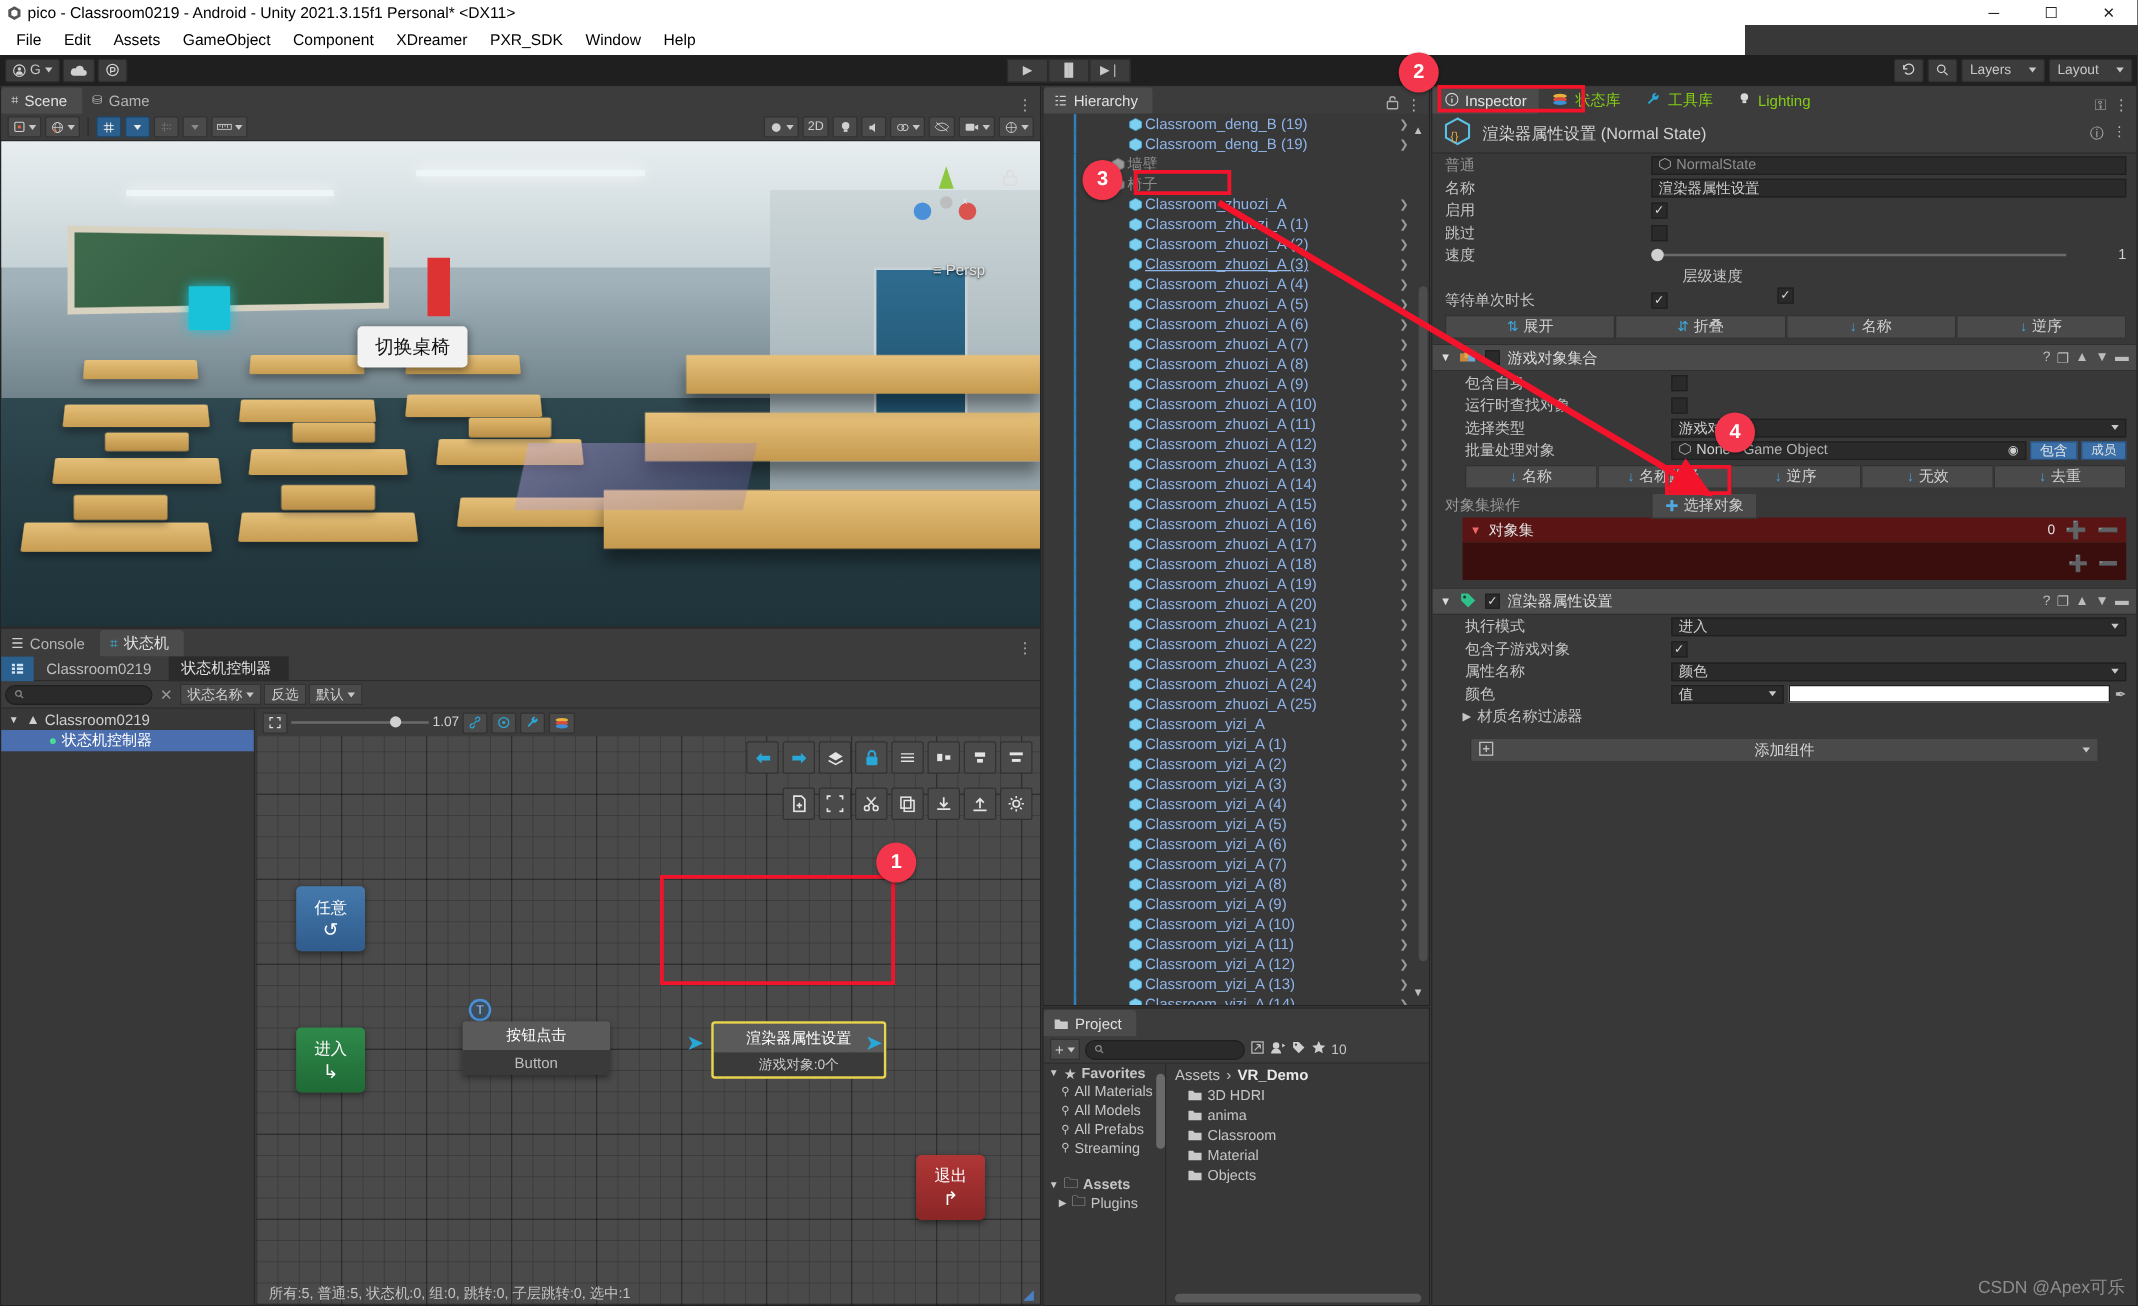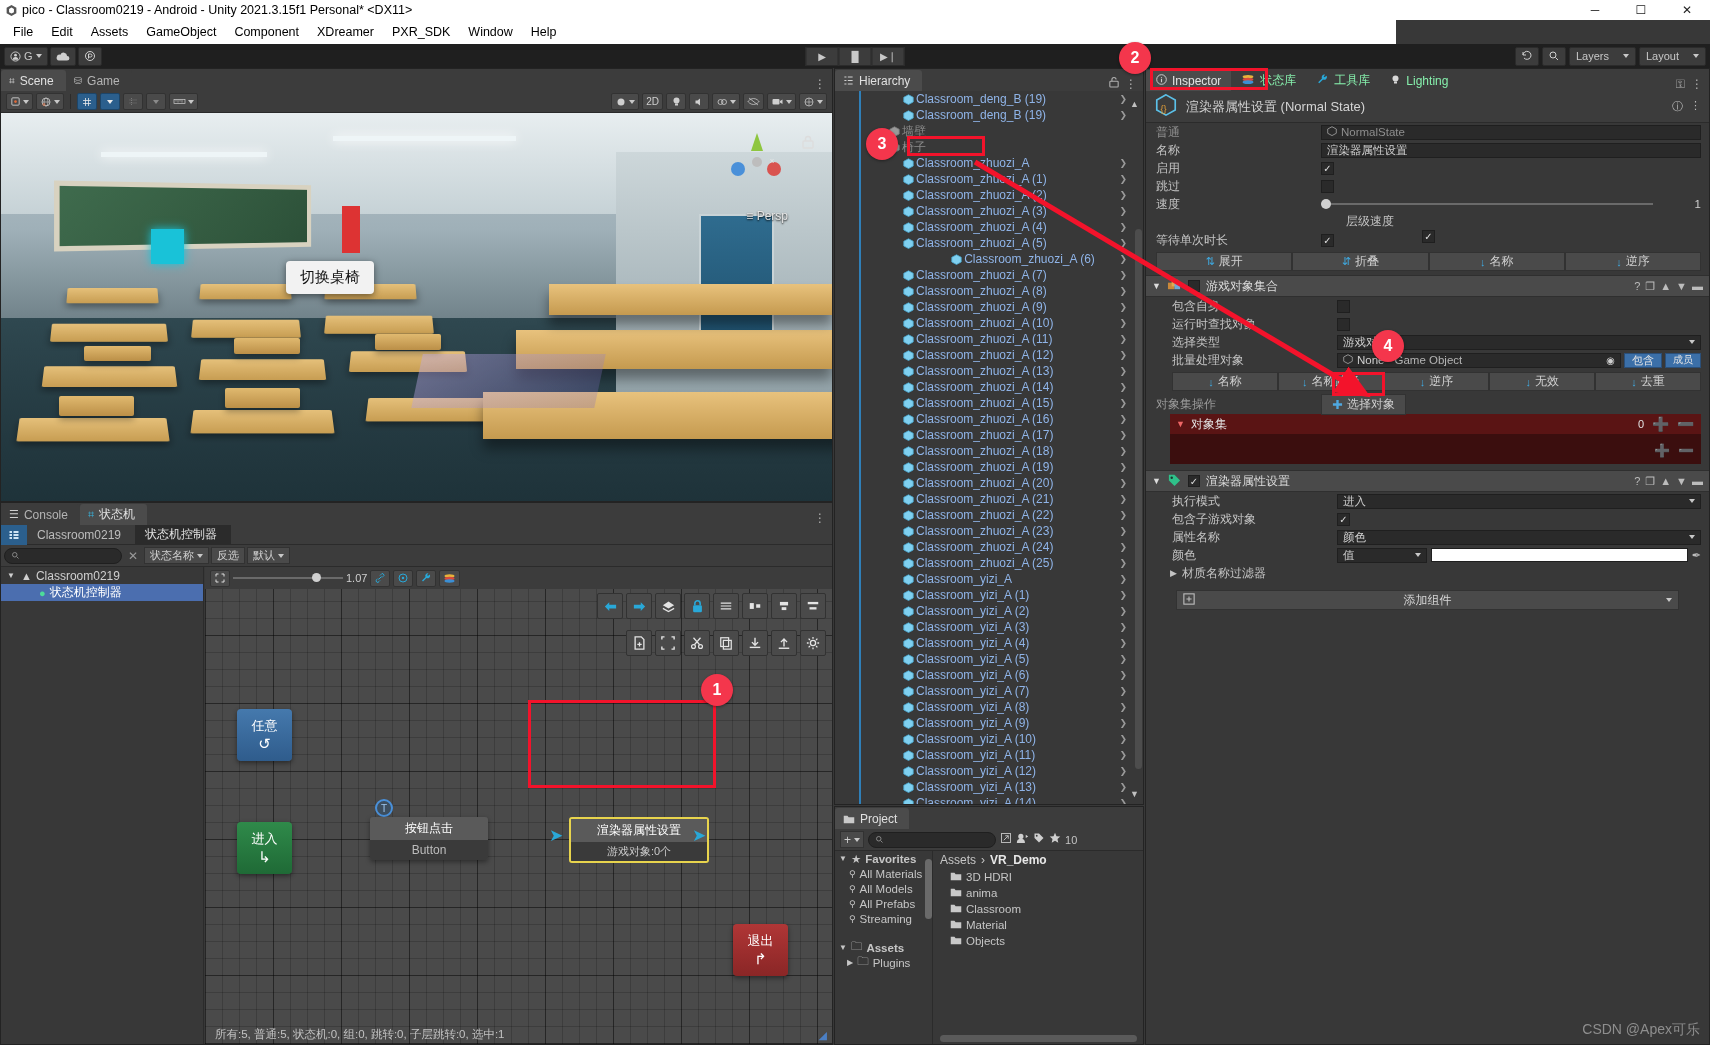--- a/index.html
+++ b/index.html
@@ -163,21 +163,21 @@
   #proj-panel { left: 834px; top: 806px; width: 310px; height: 239px; }
   .p-toolbar { height: 22px; background: #3c3c3c; display: flex; align-items: center; gap: 4px; padding: 0 5px; border-bottom: 1px solid #2b2b2b; }
   .p-left { position: absolute; left: 0; top: 44px; width: 98px; bottom: 0; background: #383838; border-right: 1px solid #2b2b2b; }
   .p-right { position: absolute; left: 99px; top: 44px; right: 0; bottom: 0; background: #383838; }
   .p-row { height: 15px; display: flex; align-items: center; gap: 4px; font-size: 11.5px; color: #c6c6c6; padding-left: 4px; white-space: nowrap; }
   .p-crumb { height: 18px; display: flex; align-items: center; gap: 5px; font-size: 12px; color: #c6c6c6; padding-left: 6px; }
 
   
   #insp-panel { left: 1145px; top: 68px; width: 565px; height: 977px; }
   .i-tabrow { height: 22px; background: #3c3c3c; display: flex; align-items: flex-end; }
-  .i-tab { height: 21px; padding: 0 10px; display: flex; align-items: center; gap: 5px; font-size: 12px; color: #86efac; }
+  .i-tab { height: 21px; padding: 0 10px; display: flex; align-items: center; gap: 5px; font-size: 12px; color: #84cc16; }
   .i-tab.active { background: #4b4b4b; color: #e4e4e4; }
   .i-header { height: 32px; background: #3c3c3c; display: flex; align-items: center; gap: 8px; padding: 0 8px; border-bottom: 1px solid #2b2b2b; }
   .i-title { font-size: 13px; color: #d4d4d4; }
   .i-body { position: absolute; top: 54px; left: 0; right: 0; bottom: 0; background: #383838; overflow: hidden; }
   .i-row { height: 18px; display: flex; align-items: center; padding: 0 8px 0 10px; font-size: 12px; }
   .i-label { width: 165px; color: #c4c4c4; }
   .i-field { flex: 1; height: 15px; background: #2a2a2a; border: 1px solid #1f1f1f; display: flex; align-items: center;
              padding: 0 5px; font-size: 11.5px; color: #cfcfcf; gap: 4px; }
   .i-cb { width: 13px; height: 13px; background: #2a2a2a; border: 1px solid #1f1f1f; display: flex; align-items: center; justify-content: center;
           font-size: 10px; color: #dedede; }
@@ -789,21 +789,21 @@
           <span class="h-tw"></span>
           <span class="h-cube">
             <svg class="cube-ico" viewBox="0 0 14 14">
               <path d="M7 1 1 4.2v6L7 13.4l6-3.2v-6z" fill="#7fd0f0" stroke="#4aa8d0" stroke-width="1"></path>
             </svg>
           </span>
           <span>Classroom_zhuozi_A (2)</span>
           <span class="chev">❯</span>
           <div class="h-guide" style="background: rgb(47, 127, 184);"></div>
         </div>
-        <div class="h-row" style="padding-left: 54px;">
+        <div class="h-row" style="padding-left: 54px; text-decoration: underline;">
           <span class="h-tw"></span>
           <span class="h-cube">
             <svg class="cube-ico" viewBox="0 0 14 14">
               <path d="M7 1 1 4.2v6L7 13.4l6-3.2v-6z" fill="#7fd0f0" stroke="#4aa8d0" stroke-width="1"></path>
             </svg>
           </span>
           <span>Classroom_zhuozi_A (3)</span>
           <span class="chev">❯</span>
           <div class="h-guide" style="background: rgb(47, 127, 184);"></div>
         </div>
@@ -822,21 +822,21 @@
           <span class="h-tw"></span>
           <span class="h-cube">
             <svg class="cube-ico" viewBox="0 0 14 14">
               <path d="M7 1 1 4.2v6L7 13.4l6-3.2v-6z" fill="#7fd0f0" stroke="#4aa8d0" stroke-width="1"></path>
             </svg>
           </span>
           <span>Classroom_zhuozi_A (5)</span>
           <span class="chev">❯</span>
           <div class="h-guide" style="background: rgb(47, 127, 184);"></div>
         </div>
-        <div class="h-row" style="padding-left: 54px; justify-content: center;">
+        <div class="h-row" style="padding-left: 54px;">
           <span class="h-tw"></span>
           <span class="h-cube">
             <svg class="cube-ico" viewBox="0 0 14 14">
               <path d="M7 1 1 4.2v6L7 13.4l6-3.2v-6z" fill="#7fd0f0" stroke="#4aa8d0" stroke-width="1"></path>
             </svg>
           </span>
           <span>Classroom_zhuozi_A (6)</span>
           <span class="chev">❯</span>
           <div class="h-guide" style="background: rgb(47, 127, 184);"></div>
         </div>

